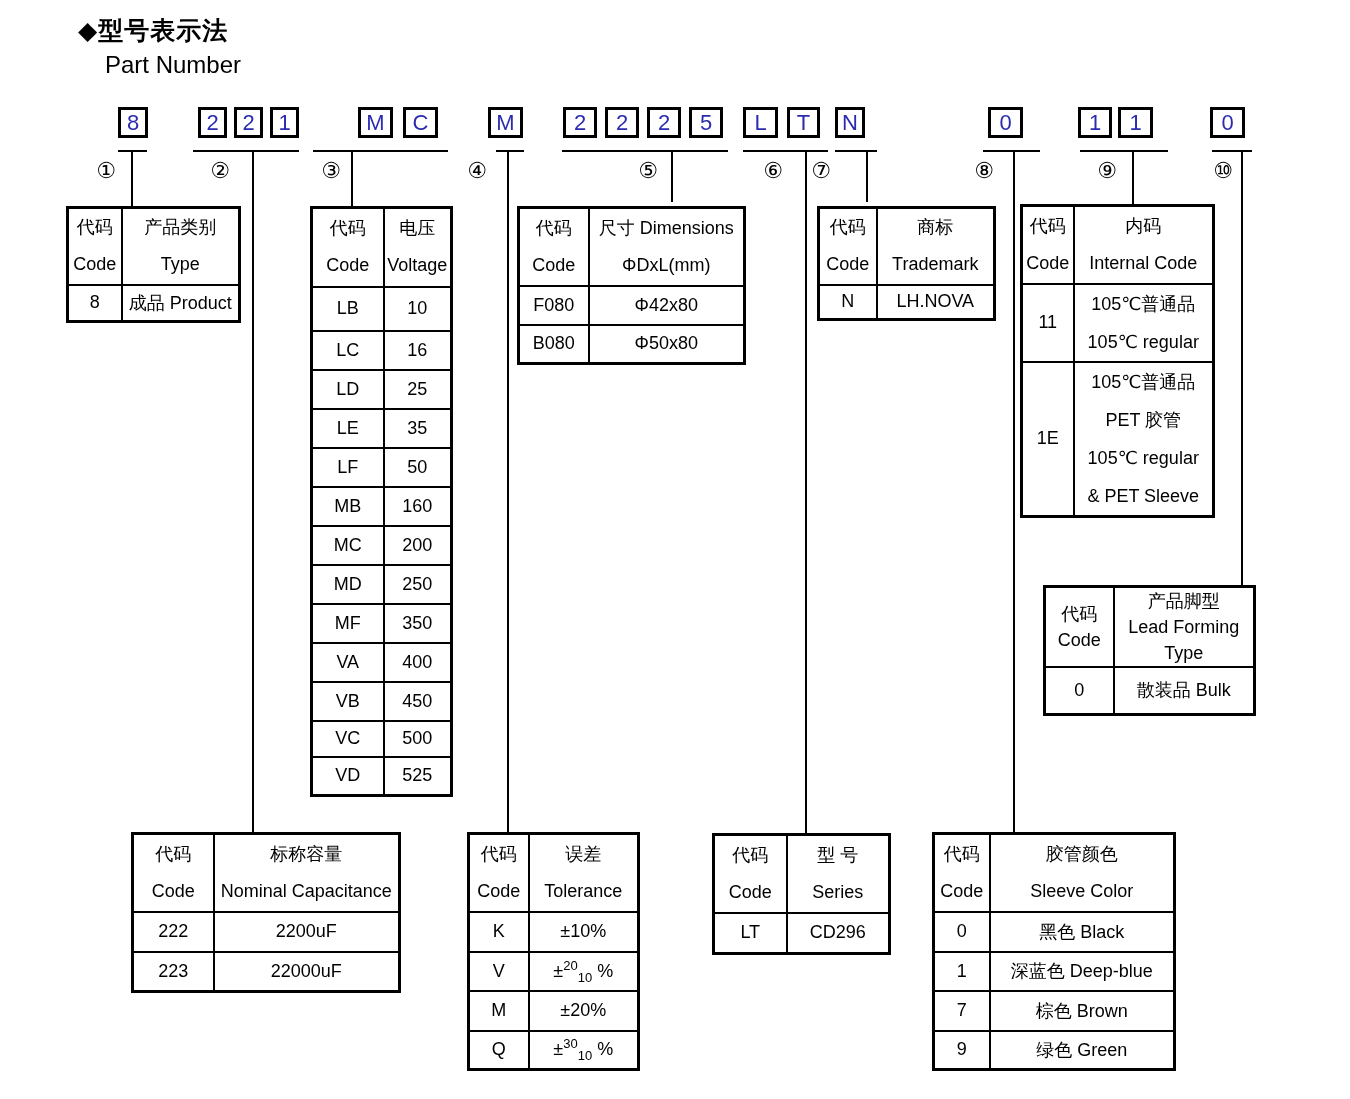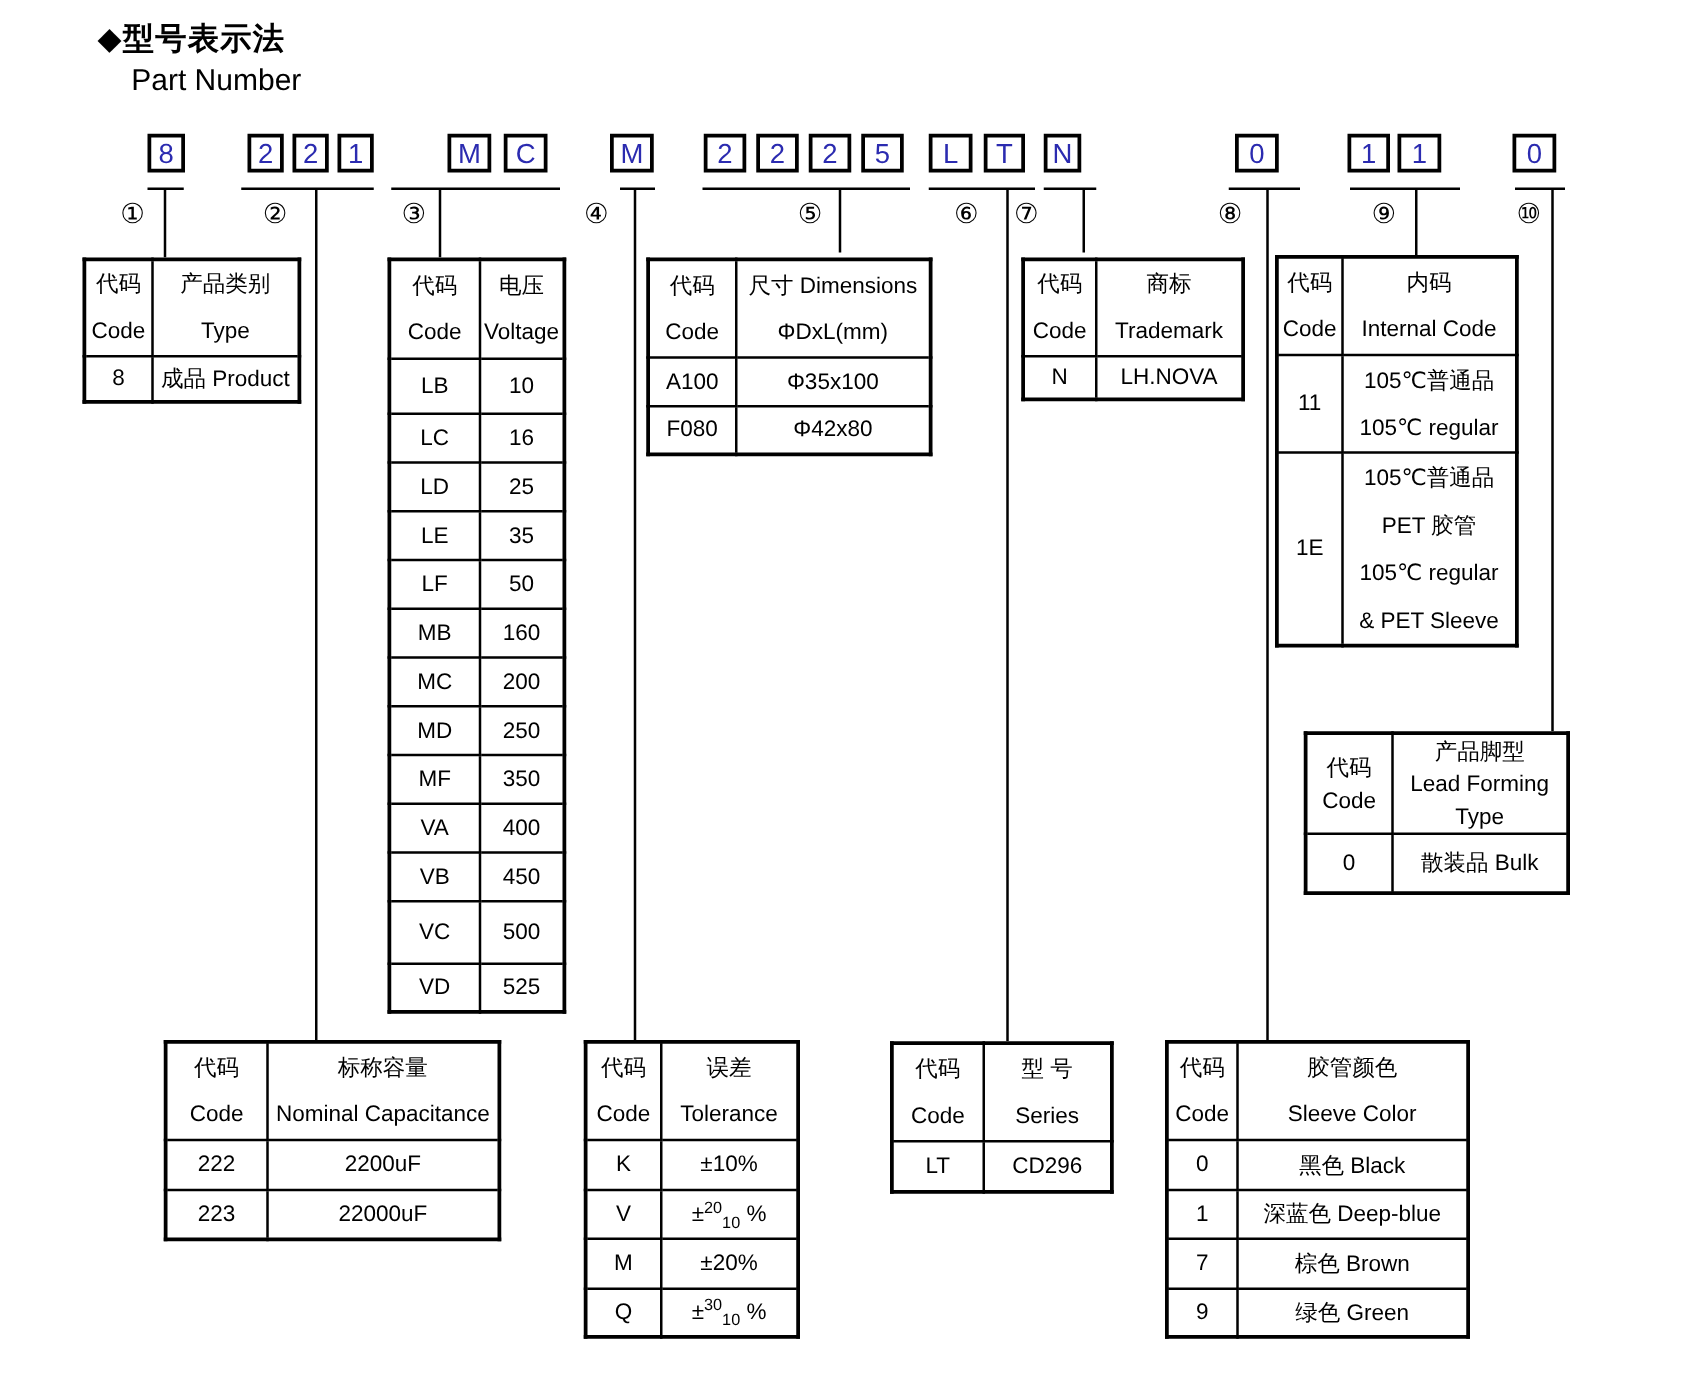--- a/index.html
+++ b/index.html
@@ -182,21 +182,21 @@
           <td>350</td>
         </tr>
     <tr style="height:39px">
           <td>VA</td>
           <td>400</td>
         </tr>
     <tr style="height:39px">
           <td>VB</td>
           <td>450</td>
         </tr>
-    <tr style="height:50px">
+    <tr style="height:36px">
           <td>VC</td>
           <td>500</td>
         </tr>
     <tr style="height:39px">
           <td>VD</td>
           <td>525</td>
         </tr>
   </tbody>
     </table>
 
@@ -210,26 +210,26 @@
       <td>
             <div class="hl">代码</div>
             <div class="hl">Code</div>
           </td>
       <td>
             <div class="hl">尺寸 Dimensions</div>
             <div class="hl">ΦDxL(mm)</div>
           </td>
     </tr>
     <tr style="height:39px">
-          <td>A100</td>
-          <td>Φ35x100</td>
-        </tr>
-    <tr style="height:39px">
           <td>F080</td>
           <td>Φ42x80</td>
+        </tr>
+    <tr style="height:39px">
+          <td>B080</td>
+          <td>Φ50x80</td>
         </tr>
   </tbody>
     </table>
 
   <table class="doc" style="left:817px;top:206px;width:176px">
     <colgroup>
         <col style="width:58px">
         <col style="width:118px">
       </colgroup>
     <tbody>

